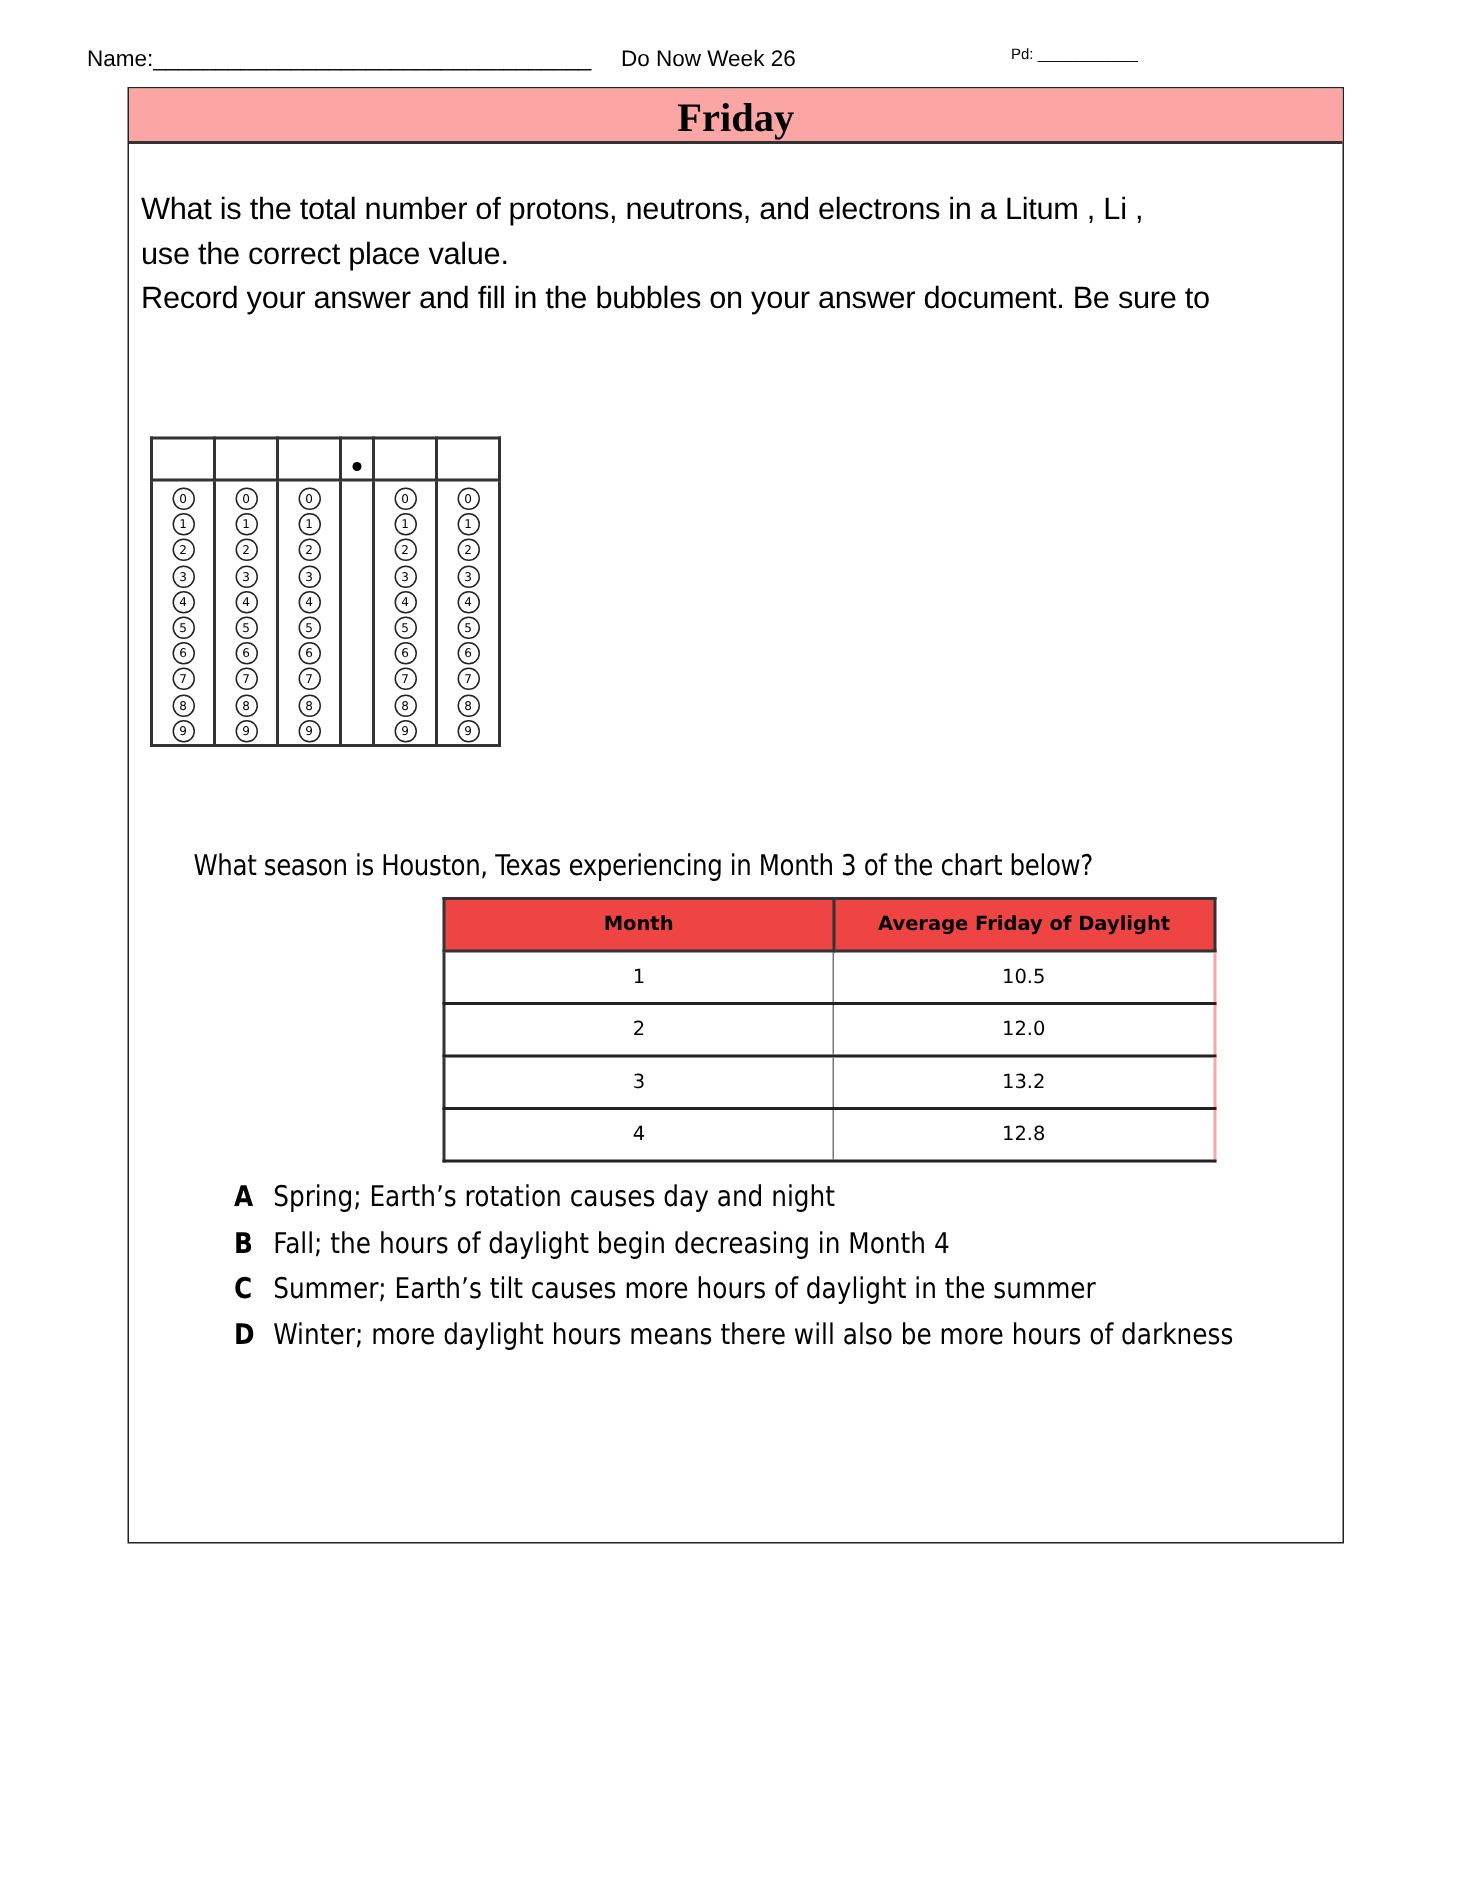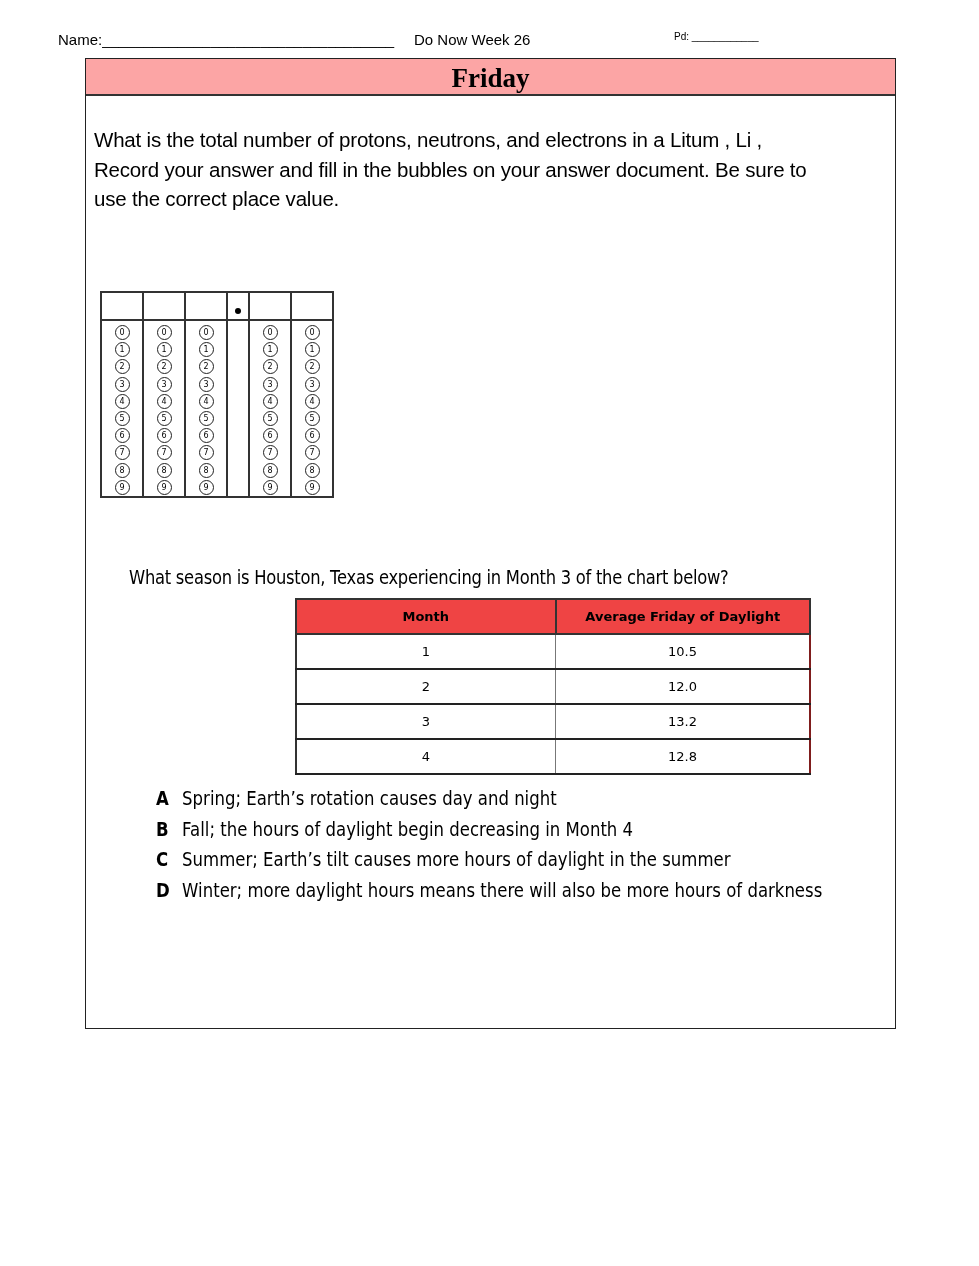--- a/index.html
+++ b/index.html
@@ -17,41 +17,41 @@
     .grid .col { width: 40px; }
     .grid .decimal { width: 20px; }
     .dot { width: 6px; height: 6px; border-radius: 50%; background: #000; margin: 15px auto 0; }
     .bubbles { display: flex; flex-direction: column; align-items: center; padding-top: 3px; }
     .bubble { width: 13px; height: 13px; border: 1.5px solid #222; border-radius: 50%; font-size: 8px; line-height: 13px; text-align: center; margin: 1px 0 1.2px; box-sizing: content-box; font-family: "DejaVu Sans", sans-serif; }
     .q2 { position: absolute; left: 43px; top: 507px; font-size: 19px; font-family: "DejaVu Sans", sans-serif; transform: scaleX(0.86); transform-origin: left; letter-spacing: -0.3px; }
     .dtable { position: absolute; left: 209px; top: 539px; width: 516px; border-collapse: collapse; font-family: "DejaVu Sans", sans-serif; }
     .dtable th { background: #ef4444; font-size: 13px; height: 31px; border: 2px solid #333; font-weight: bold; }
     .dtable td { font-size: 13px; height: 31px; text-align: center; border-top: 2px solid #222; border-bottom: 2px solid #222; border-left: 1px solid #777; border-right: 1px solid #777; }
     .dtable td:first-child { border-left: 2px solid #333; width: 256px; }
-    .dtable td:last-child { border-right: 2px solid #7f1d1d; }
+    .dtable td:last-child { border-right: 2px solid #fca5a5; }
     .choices { position: absolute; left: 70px; top: 724px; font-family: "DejaVu Sans", sans-serif; font-size: 19px; }
     .choice { display: flex; height: 30.5px; align-items: center; transform: scaleX(0.87); transform-origin: left; white-space: nowrap; }
     .choice-letter { font-weight: bold; width: 30px; }
   </style>
 </head>
 <body>
 
 <div class="hdr-name">Name:___________________________________</div>
 <div class="hdr-week">Do Now Week 26</div>
 <div class="hdr-pd">Pd: ____________</div>
 
 <div class="frame">
   <div class="day-bar">
     <span class="day-title">Friday</span>
   </div>
 
   <div class="q1">
     <div>What is the total number of protons, neutrons, and electrons in a Litum , Li ,</div>
+    <div>use the correct place value.</div>
     <div>Record your answer and fill in the bubbles on your answer document. Be sure to</div>
-    <div>use the correct place value.</div>
   </div>
 
   <table class="grid">
     <tbody>
         <tr class="top">
       <td class="col"></td>
       <td class="col"></td>
       <td class="col"></td>
       <td class="decimal">
             <div class="dot"></div>

